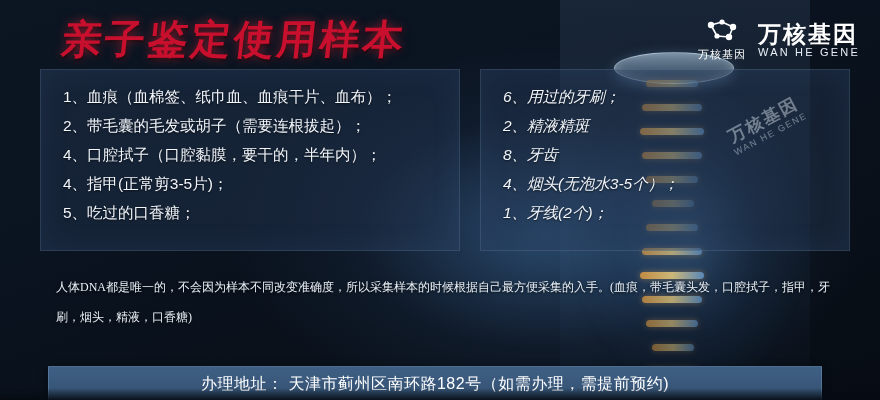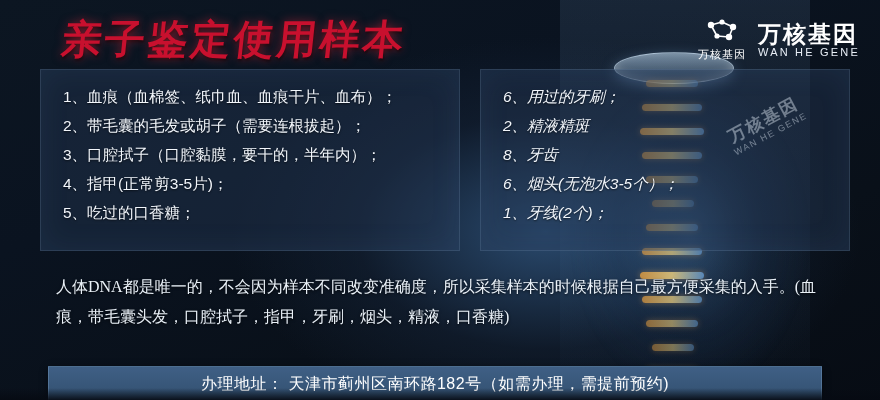--- a/index.html
+++ b/index.html
@@ -176,21 +176,21 @@
   }
 
   
   .note {
     position: absolute;
     left: 56px;
     top: 272px;
     width: 780px;
     color: #eaf1f8;
     font-family: "Liberation Serif", serif;
-    font-size: 16px;
+    font-size: 12px;
     line-height: 30px;
     text-shadow: 0 1px 3px rgba(0,0,0,0.75);
   }
 
   
   .address {
     position: absolute;
     left: 48px;
     top: 348px;
     width: 772px;
@@ -263,32 +263,32 @@
     <div>
       <div class="brand-name-cn">万核基因</div>
       <div class="brand-name-en">WAN HE GENE</div>
     </div>
   </div>
 
   <div class="panel panel-left">
     <ul>
       <li>1、血痕（血棉签、纸巾血、血痕干片、血布）；</li>
       <li>2、带毛囊的毛发或胡子（需要连根拔起）；</li>
-      <li>3、口腔拭子（口腔黏膜，要干的，半年内）；</li>
+      <li>4、口腔拭子（口腔黏膜，要干的，半年内）；</li>
       <li>4、指甲(正常剪3-5片)；</li>
       <li>5、吃过的口香糖；</li>
     </ul>
   </div>
 
   <div class="panel panel-right">
     <ul>
       <li>6、用过的牙刷；</li>
       <li>2、精液精斑</li>
       <li>8、牙齿</li>
-      <li>6、烟头(无泡水3-5个）；</li>
+      <li>4、烟头(无泡水3-5个）；</li>
       <li>1、牙线(2个)；</li>
     </ul>
   </div>
 
   <div class="watermark">
     <div class="wm-cn">万核基因</div>
     <div class="wm-en">WAN HE GENE</div>
   </div>
 
   <div class="note">人体DNA都是唯一的，不会因为样本不同改变准确度，所以采集样本的时候根据自己最方便采集的入手。(血痕，带毛囊头发，口腔拭子，指甲，牙刷，烟头，精液，口香糖)</div>

